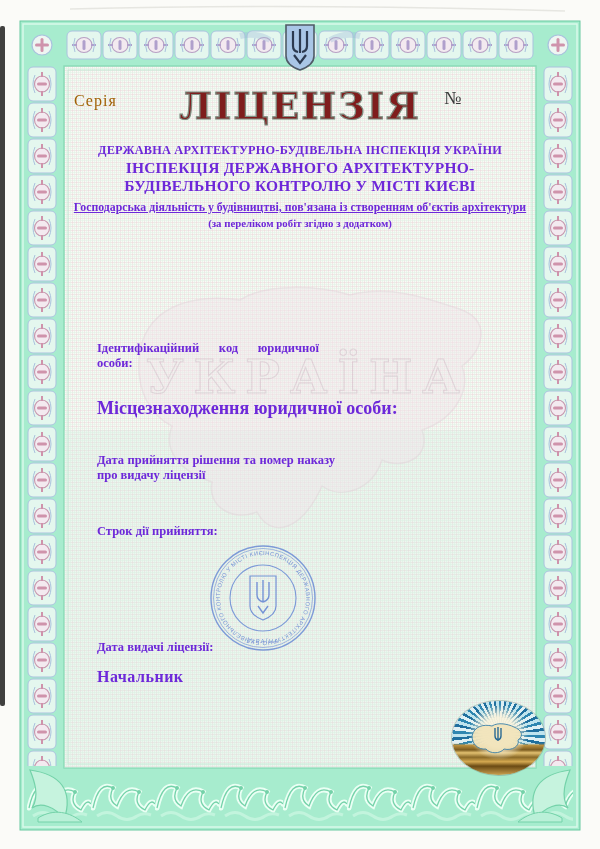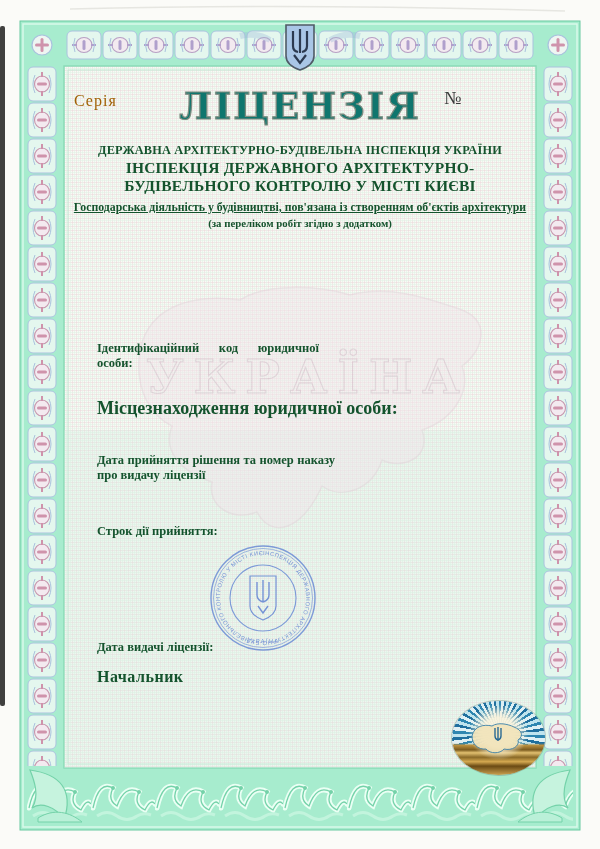--- a/index.html
+++ b/index.html
@@ -1,24 +1,24 @@
 <!DOCTYPE html>
 <html><head>
 <meta charset="utf-8">
 <style>
   html,body{margin:0;padding:0;background:#e8e8e6;}
   .page{position:relative;width:600px;height:849px;background:#fbfbf8;overflow:hidden;
         font-family:"Liberation Serif","DejaVu Serif",serif;}
   .bg{position:absolute;left:0;top:0;width:600px;height:849px;}
-  .t{position:absolute;color:#14532d;font-weight:700;}
+  .t{position:absolute;color:#6d28d9;font-weight:700;}
   .center{text-align:center;}
   .serie{left:74px;top:92px;font-size:16px;font-weight:400;color:#a16207;letter-spacing:1px;}
   .numlbl{left:444px;top:88px;font-size:18px;font-weight:400;color:#3a3a3a;}
   .title{left:0;top:84px;width:600px;text-align:center;font-size:37px;font-weight:700;
-         letter-spacing:2px;color:#0f766e;-webkit-text-stroke:1.2px #7e8c80;
+         letter-spacing:2px;color:#7f1d1d;-webkit-text-stroke:1.2px #7e8c80;
          text-shadow:0 0 1px #a4b0a6;font-family:"DejaVu Serif",serif;}
   .org1{left:65px;top:143px;width:470px;font-size:12.3px;letter-spacing:.2px;}
   .org2{left:70px;top:159px;width:460px;font-size:15.5px;line-height:1.14;letter-spacing:.2px;}
   .act{left:65px;top:200px;width:470px;font-size:11.8px;text-decoration:underline;}
   .note{left:65px;top:217px;width:470px;font-size:10.8px;}
   .f1{left:97px;top:341px;width:222px;font-size:12.5px;text-align:justify;line-height:1.18;}
   .f2{left:97px;top:398px;font-size:18px;}
   .f3{left:97px;top:453px;width:238px;font-size:12.5px;text-align:justify;line-height:1.18;}
   .f4{left:97px;top:524px;font-size:12.5px;}
   .signer{left:97px;top:624px;font-size:16px;letter-spacing:.5px;margin-top:44px;}

